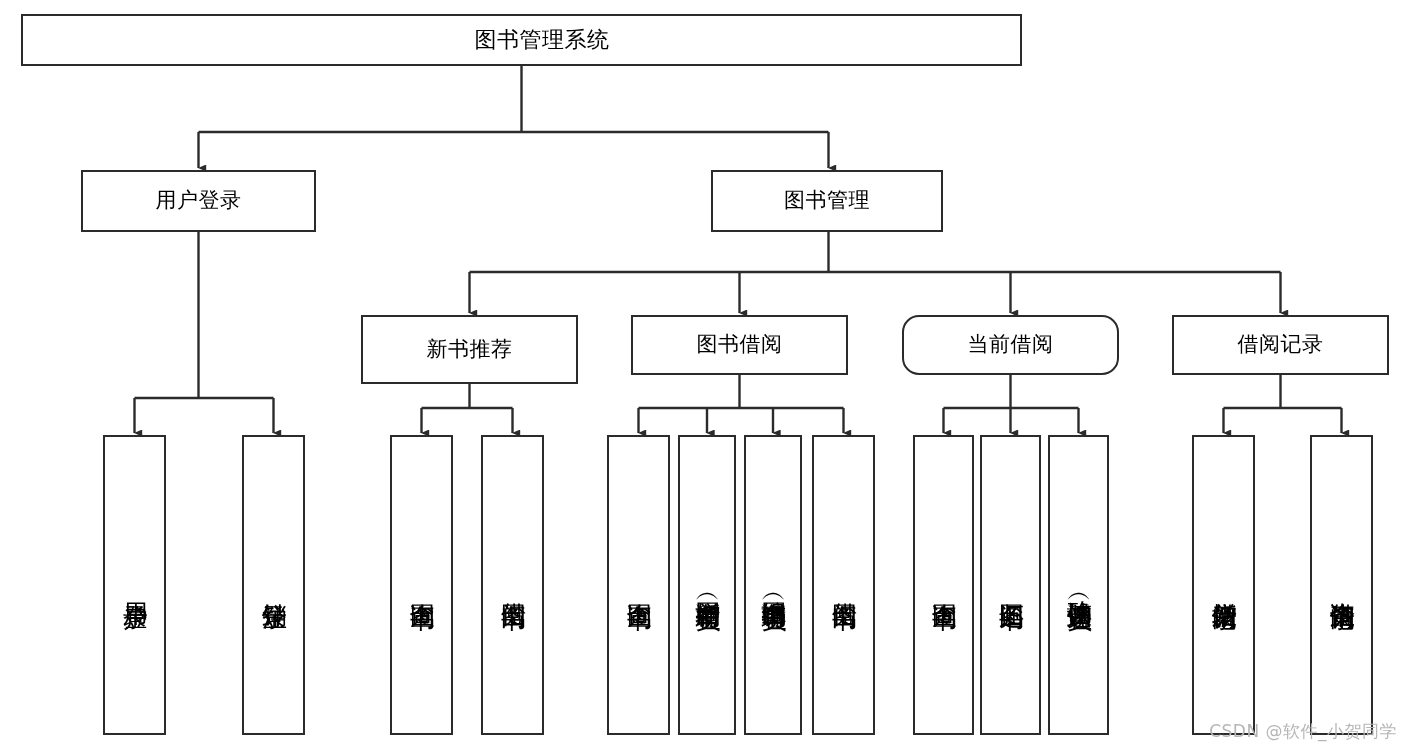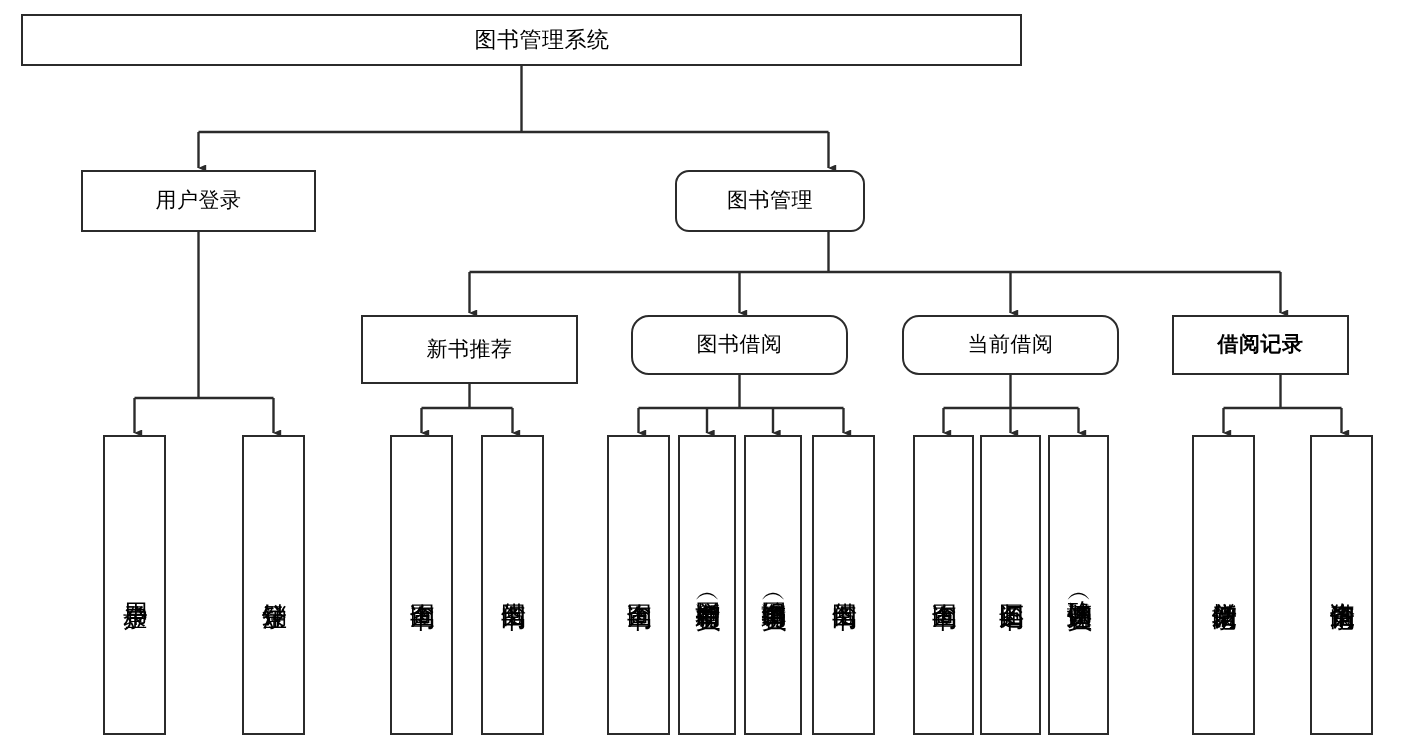--- a/index.html
+++ b/index.html
@@ -123,33 +123,33 @@
       </g>
   </svg>
 
   <div id="nodes">
       <div class="node horiz title" style="left: 21px; top: 14px; width: 1001px; height: 52px;">
         <span class="label">图书管理系统</span>
       </div>
       <div class="node horiz" style="left: 81px; top: 170px; width: 235px; height: 62px;">
         <span class="label">用户登录</span>
       </div>
-      <div class="node horiz" style="left: 675px; top: 170px; width: 190px; height: 62px; border-radius: 14px;">
+      <div class="node horiz" style="left: 711px; top: 170px; width: 232px; height: 62px;">
         <span class="label">图书管理</span>
       </div>
       <div class="node horiz" style="left: 361px; top: 315px; width: 217px; height: 69px;">
         <span class="label">新书推荐</span>
       </div>
-      <div class="node horiz" style="left: 631px; top: 315px; width: 217px; height: 60px; border-radius: 18px;">
+      <div class="node horiz" style="left: 631px; top: 315px; width: 217px; height: 60px;">
         <span class="label">图书借阅</span>
       </div>
       <div class="node horiz" style="left: 902px; top: 315px; width: 217px; height: 60px; border-radius: 17px;">
         <span class="label">当前借阅</span>
       </div>
-      <div class="node horiz" style="left: 1172px; top: 315px; width: 177px; height: 60px; font-weight: bold;">
+      <div class="node horiz" style="left: 1172px; top: 315px; width: 217px; height: 60px;">
         <span class="label">借阅记录</span>
       </div>
       <div class="node vert" style="left: 103px; top: 435px; width: 63px; height: 300px;">
         <span class="label">用户登录</span>
       </div>
       <div class="node vert" style="left: 242px; top: 435px; width: 63px; height: 300px;">
         <span class="label">注销登录</span>
       </div>
       <div class="node vert" style="left: 390px; top: 435px; width: 63px; height: 300px;">
         <span class="label">查询图书</span>
@@ -179,13 +179,14 @@
         <span class="label">确认归还（管理员）</span>
       </div>
       <div class="node vert" style="left: 1192px; top: 435px; width: 63px; height: 300px;">
         <span class="label">新增借阅记录</span>
       </div>
       <div class="node vert" style="left: 1310px; top: 435px; width: 63px; height: 300px;">
         <span class="label">查询借阅记录</span>
       </div>
     </div>
 
+  <div class="watermark">CSDN @软件_小贺同学</div>
 </div>
 
 </body></html>

